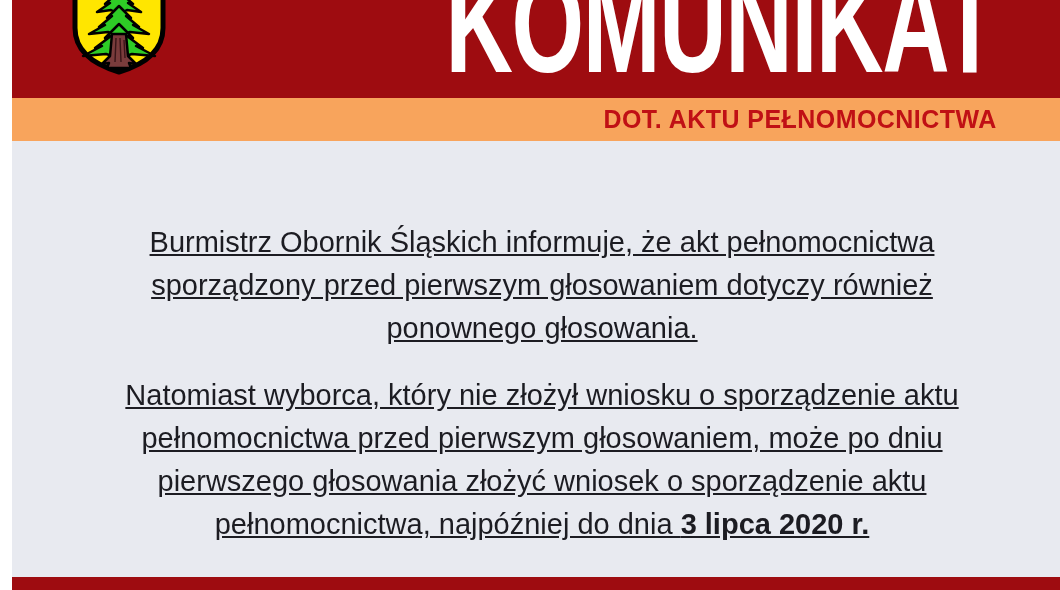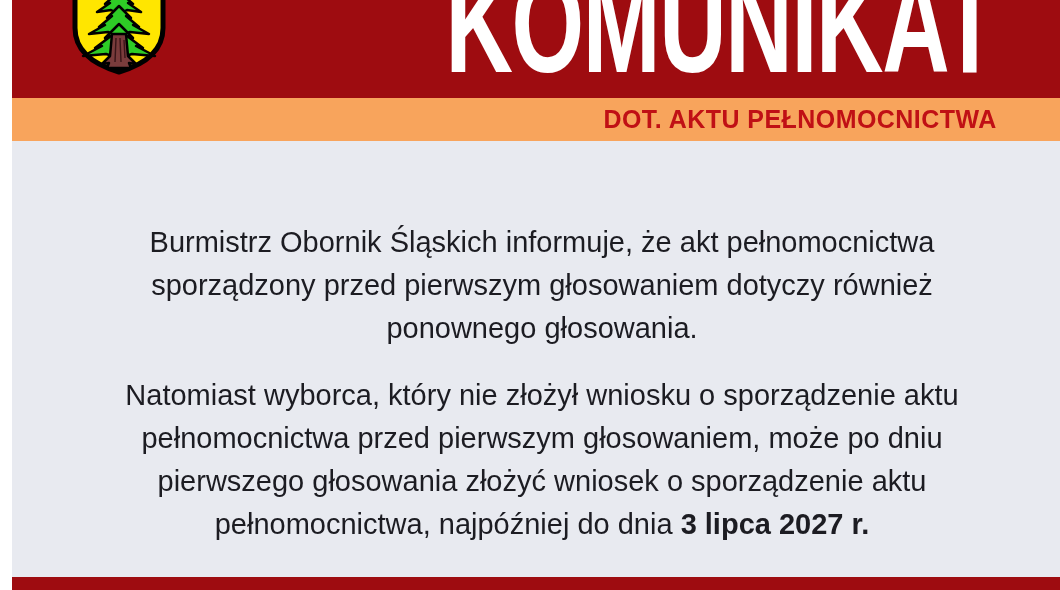--- a/index.html
+++ b/index.html
@@ -45,21 +45,21 @@
   
   .body-area{
     position:absolute;left:0;top:141px;width:1060px;height:436px;
     background:var(--body-bg);
   }
   .body-text{
     width:932px;margin:0 auto;padding-top:80px;
     text-align:center;color:var(--body-text);
     font-size:29px;line-height:43px;
   }
-  .body-text p{margin-bottom:24px;}
+  .body-text p{margin-bottom:24px;text-decoration:underline;}
   .body-text strong{font-weight:700;}
 
   
   .footer-bar{position:absolute;left:0;bottom:0;width:1060px;height:13px;background:var(--header-red);}
 </style>
 </head>
 <body>
 
 <div class="poster">
 
@@ -78,19 +78,19 @@
     <div class="title">KOMUNIKAT</div>
   </div>
 
   <div class="subband">
     <div class="subtitle">DOT. AKTU PEŁNOMOCNICTWA</div>
   </div>
 
   <div class="body-area">
     <div class="body-text">
       <p>Burmistrz Obornik Śląskich informuje, że akt pełnomocnictwa sporządzony przed pierwszym głosowaniem dotyczy również ponownego głosowania.</p>
-      <p><span>Natomiast wyborca, który nie złożył wniosku o sporządzenie aktu pełnomocnictwa przed pierwszym głosowaniem, może po dniu pierwszego głosowania złożyć wniosek o sporządzenie aktu pełnomocnictwa, najpóźniej do dnia </span><strong>3 lipca 2027 r.</strong></p>
+      <p><span>Natomiast wyborca, który nie złożył wniosku o sporządzenie aktu pełnomocnictwa przed pierwszym głosowaniem, może po dniu pierwszego głosowania złożyć wniosek o sporządzenie aktu pełnomocnictwa, najpóźniej do dnia </span><strong>3 lipca 2020 r.</strong></p>
     </div>
   </div>
 
   <div class="footer-bar"></div>
 
 </div>
 
 </body></html>

